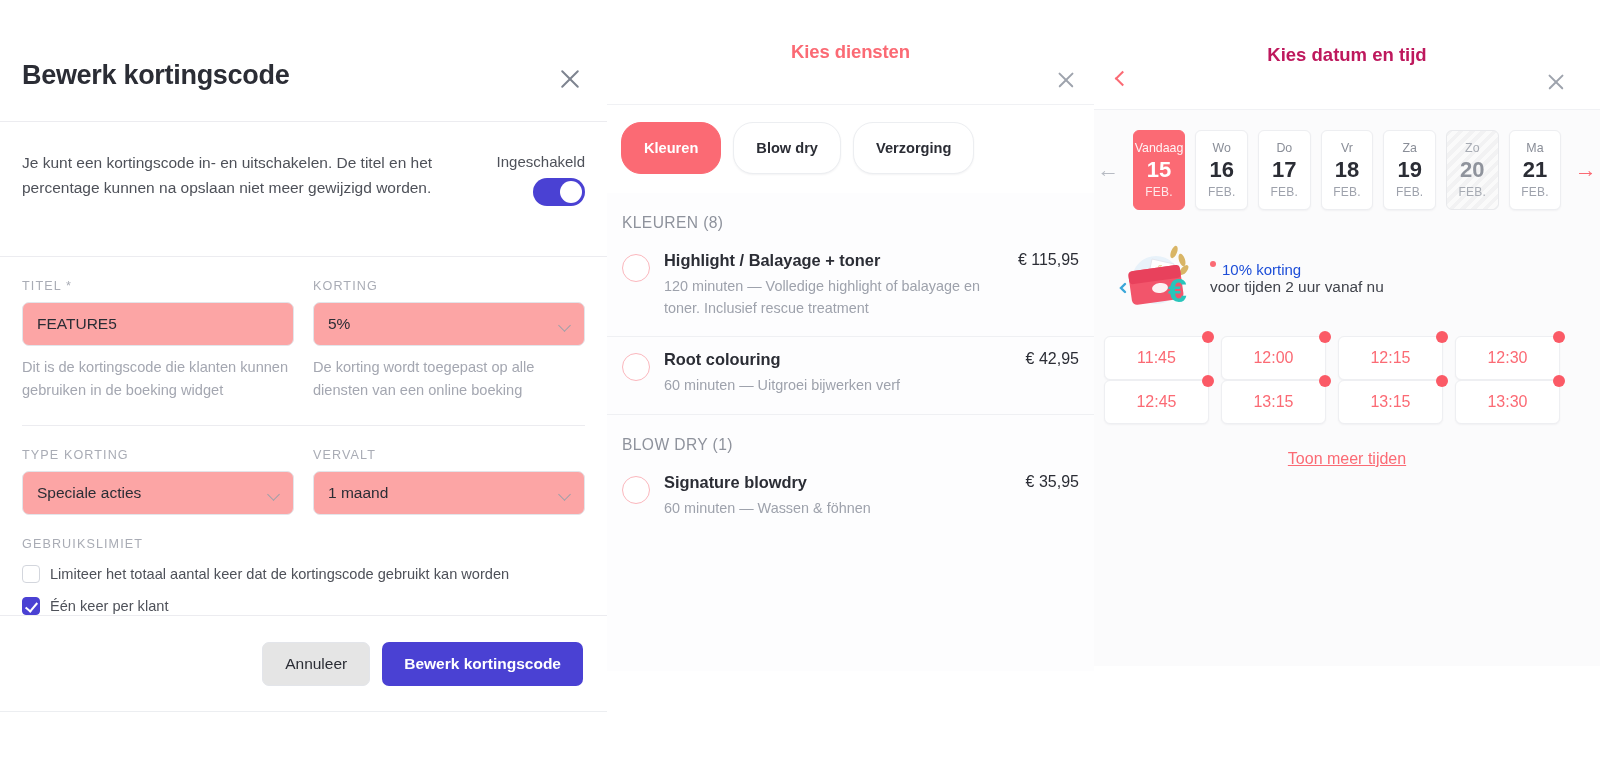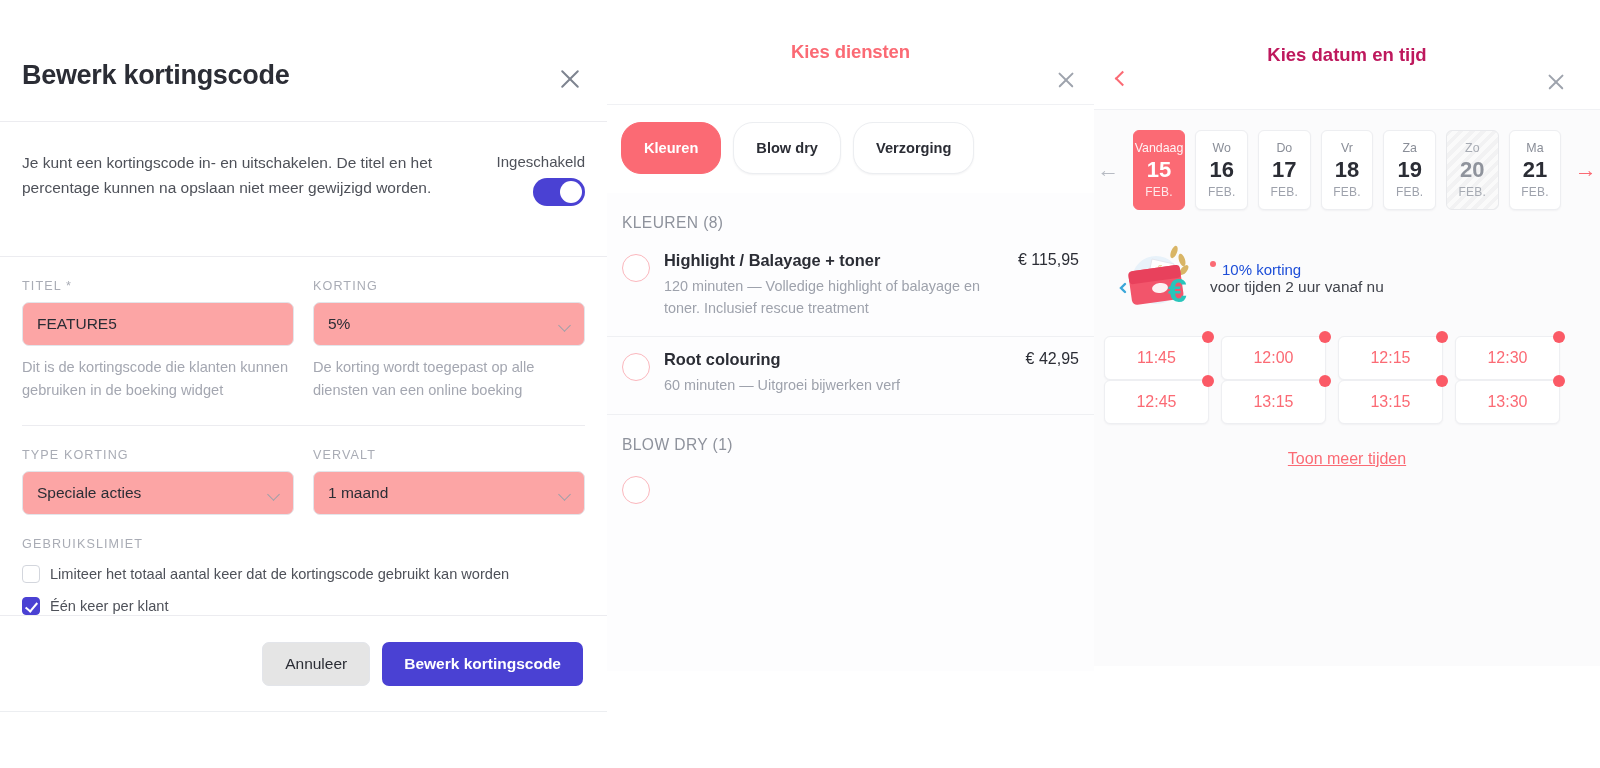--- a/index.html
+++ b/index.html
@@ -370,20 +370,27 @@
             <div class="svc-price">€ 42,95</div>
           </div>
           <div class="svc-desc">60 minuten — Uitgroei bijwerken verf</div>
         </div>
       </div>
 
       <div class="svc-group-title">BLOW DRY (1)</div>
 
       <div class="svc-item last">
         <span class="radio"></span>
+        <div class="svc-body">
+          <div class="svc-top">
+            <div class="svc-name">Signature blowdry</div>
+            <div class="svc-price">€ 35,95</div>
+          </div>
+          <div class="svc-desc">60 minuten — Wassen &amp; föhnen</div>
+        </div>
       </div>
     </div>
   </div>
 
   <div class="panel-right">
     <div class="right-header">
       <div class="back-chev"></div>
       <div class="right-title">Kies datum en tijd</div>
       <div class="close-x-r"></div>
     </div>

